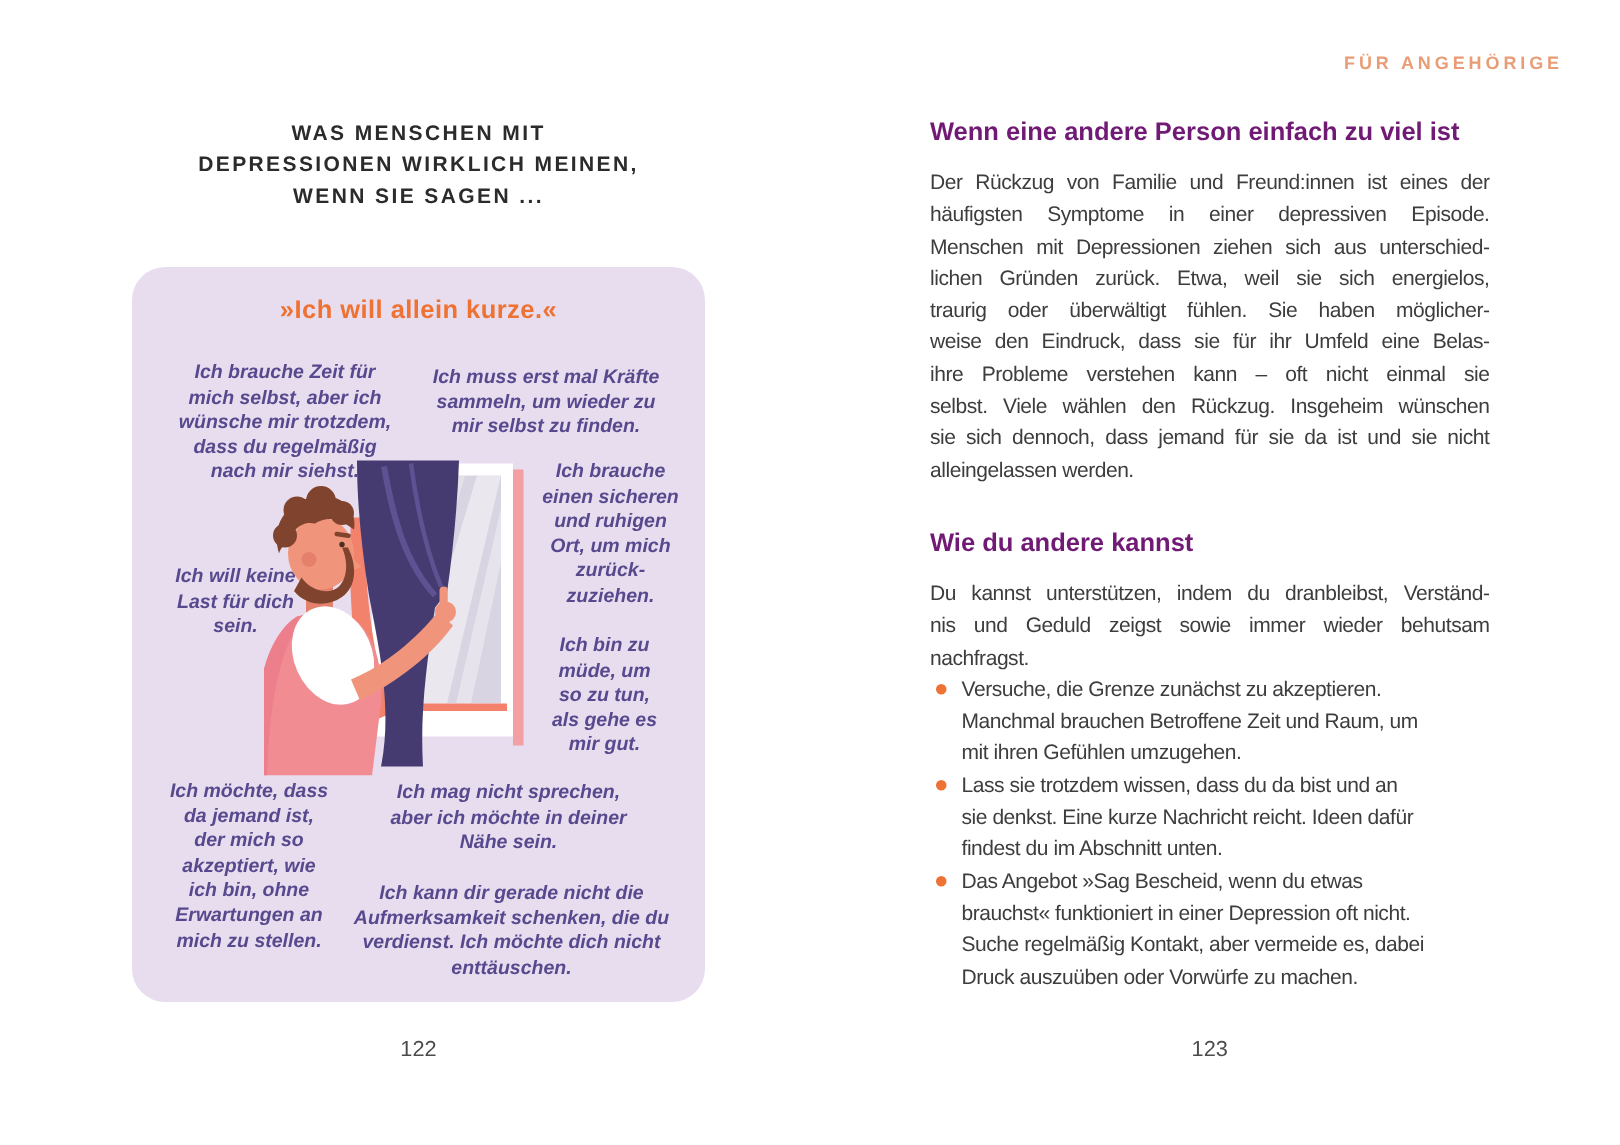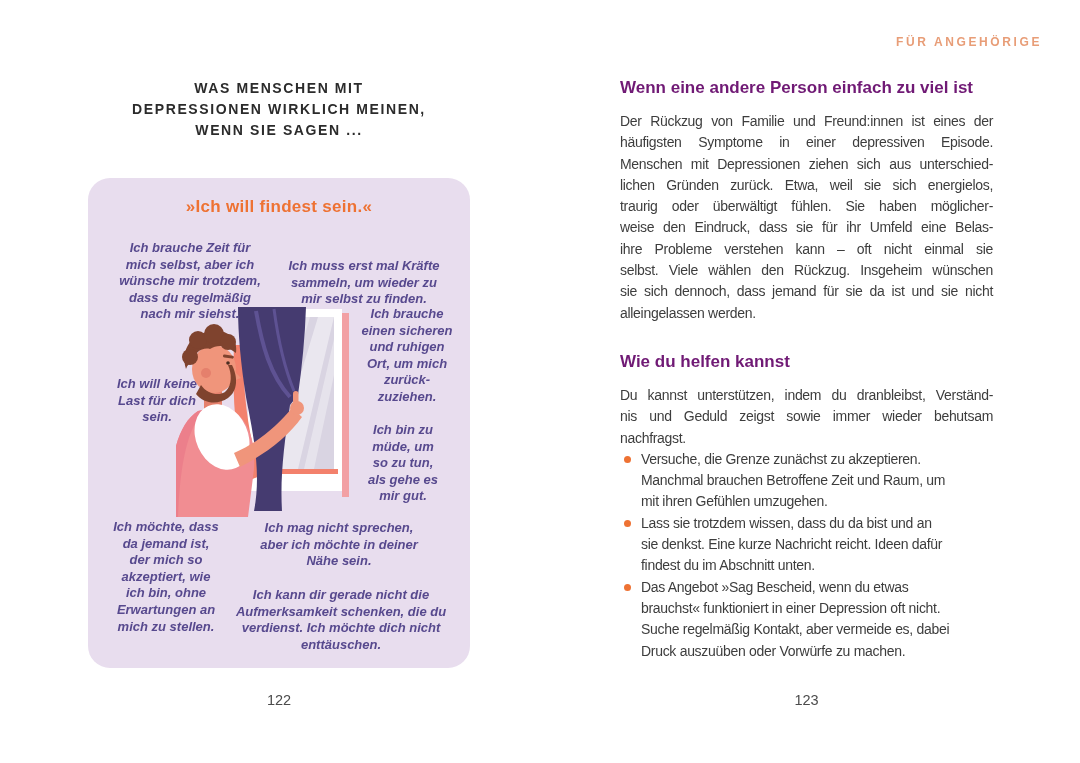--- a/index.html
+++ b/index.html
@@ -19,21 +19,21 @@
   }
   .quote{
     position:absolute;left:0;top:19px;width:100%;text-align:center;
     color:#ee7233;font-weight:700;font-size:17px;letter-spacing:.3px;
   }
   .note{
     position:absolute;color:#57498e;font-weight:700;font-size:13px;
     line-height:16.6px;text-align:center;white-space:pre-line;font-style:italic;
   }
   #note1{left:16px;top:62px;width:172px;}
-  #note2{left:186px;top:80px;width:180px;}
+  #note2{left:186px;top:65px;width:180px;}
   #note3{left:262px;top:128px;width:114px;}
   #note4{left:260px;top:244px;width:110px;}
   #note5{left:8px;top:198px;width:122px;}
   #note6{left:6px;top:341px;width:144px;}
   #note7{left:134px;top:342px;width:234px;}
   #note8{left:128px;top:409px;width:250px;}
   .illus{position:absolute;left:88px;top:127px;width:218px;height:212px;}
   
   .folio-header{
     position:absolute;top:35px;right:38px;color:#e89d77;
@@ -66,21 +66,21 @@
 <body>
 
 <div class="ltitle">
 
 <div>WAS MENSCHEN MIT</div>
     <div>DEPRESSIONEN WIRKLICH MEINEN,</div>
     <div class="last">WENN SIE SAGEN ...</div>
   </div>
 
 <div class="card">
-  <div class="quote">»Ich will findest sein.«</div>
+  <div class="quote">»Ich will allein kurze.«</div>
 
   <div class="note" id="note1">Ich brauche Zeit für
 mich selbst, aber ich
 wünsche mir trotzdem,
 dass du regelmäßig
 nach mir siehst.</div>
   <div class="note" id="note2">Ich muss erst mal Kräfte
 sammeln, um wieder zu
 mir selbst zu finden.</div>
   <div class="note" id="note3">Ich brauche
@@ -168,21 +168,21 @@
       <div class="jline">Menschen mit Depressionen ziehen sich aus unterschied-</div>
       <div class="jline">lichen Gründen zurück. Etwa, weil sie sich energielos,</div>
       <div class="jline">traurig oder überwältigt fühlen. Sie haben möglicher-</div>
       <div class="jline">weise den Eindruck, dass sie für ihr Umfeld eine Belas-</div>
       <div class="jline">ihre Probleme verstehen kann – oft nicht einmal sie</div>
       <div class="jline">selbst. Viele wählen den Rückzug. Insgeheim wünschen</div>
       <div class="jline">sie sich dennoch, dass jemand für sie da ist und sie nicht</div>
       <div class="jline last">alleingelassen werden.</div>
     </div>
 
-  <h3 class="sec-heading sec2-heading">Wie du helfen kannst</h3>
+  <h3 class="sec-heading sec2-heading">Wie du andere kannst</h3>
   <div class="para">
 
   <div class="jline">Du kannst unterstützen, indem du dranbleibst, Verständ-</div>
       <div class="jline">nis und Geduld zeigst sowie immer wieder behutsam</div>
       <div class="jline last">nachfragst.</div>
     </div>
 
   <ul class="bullets">
 
   <li class="bullet">

